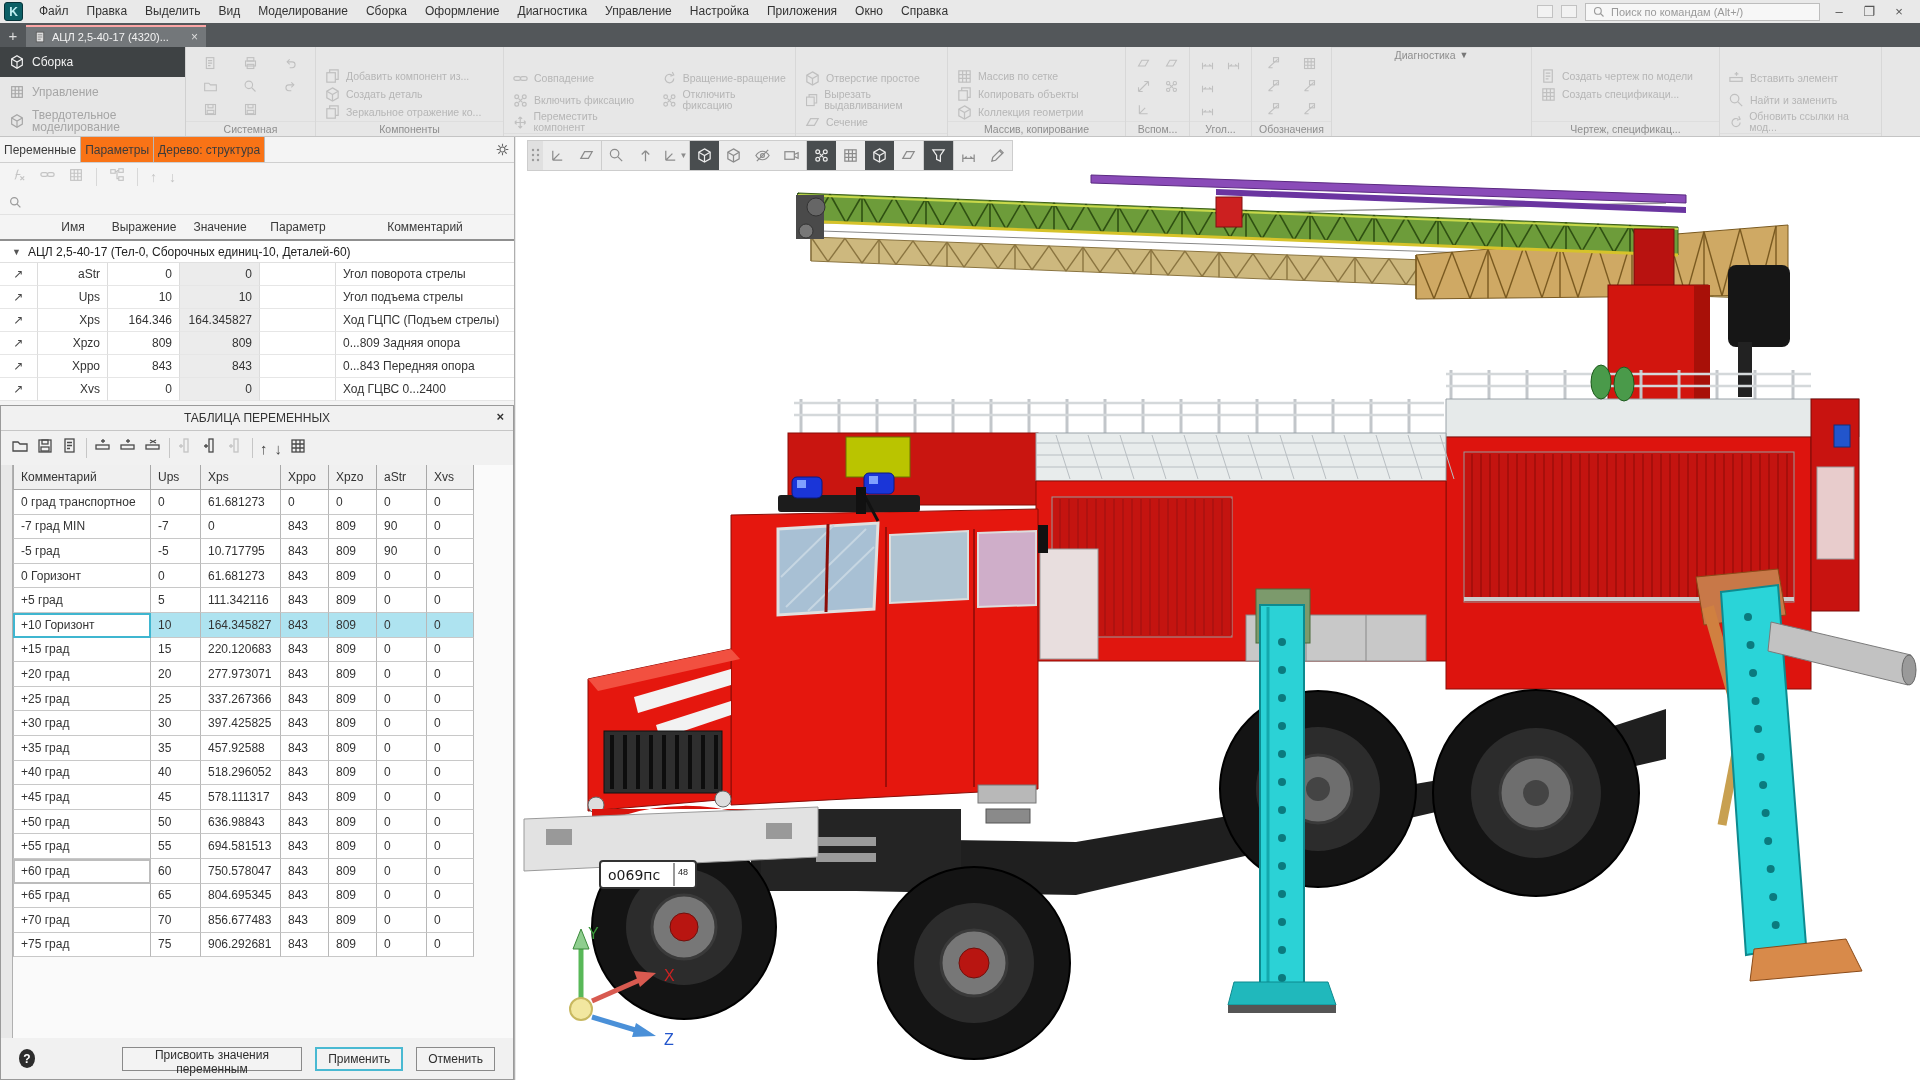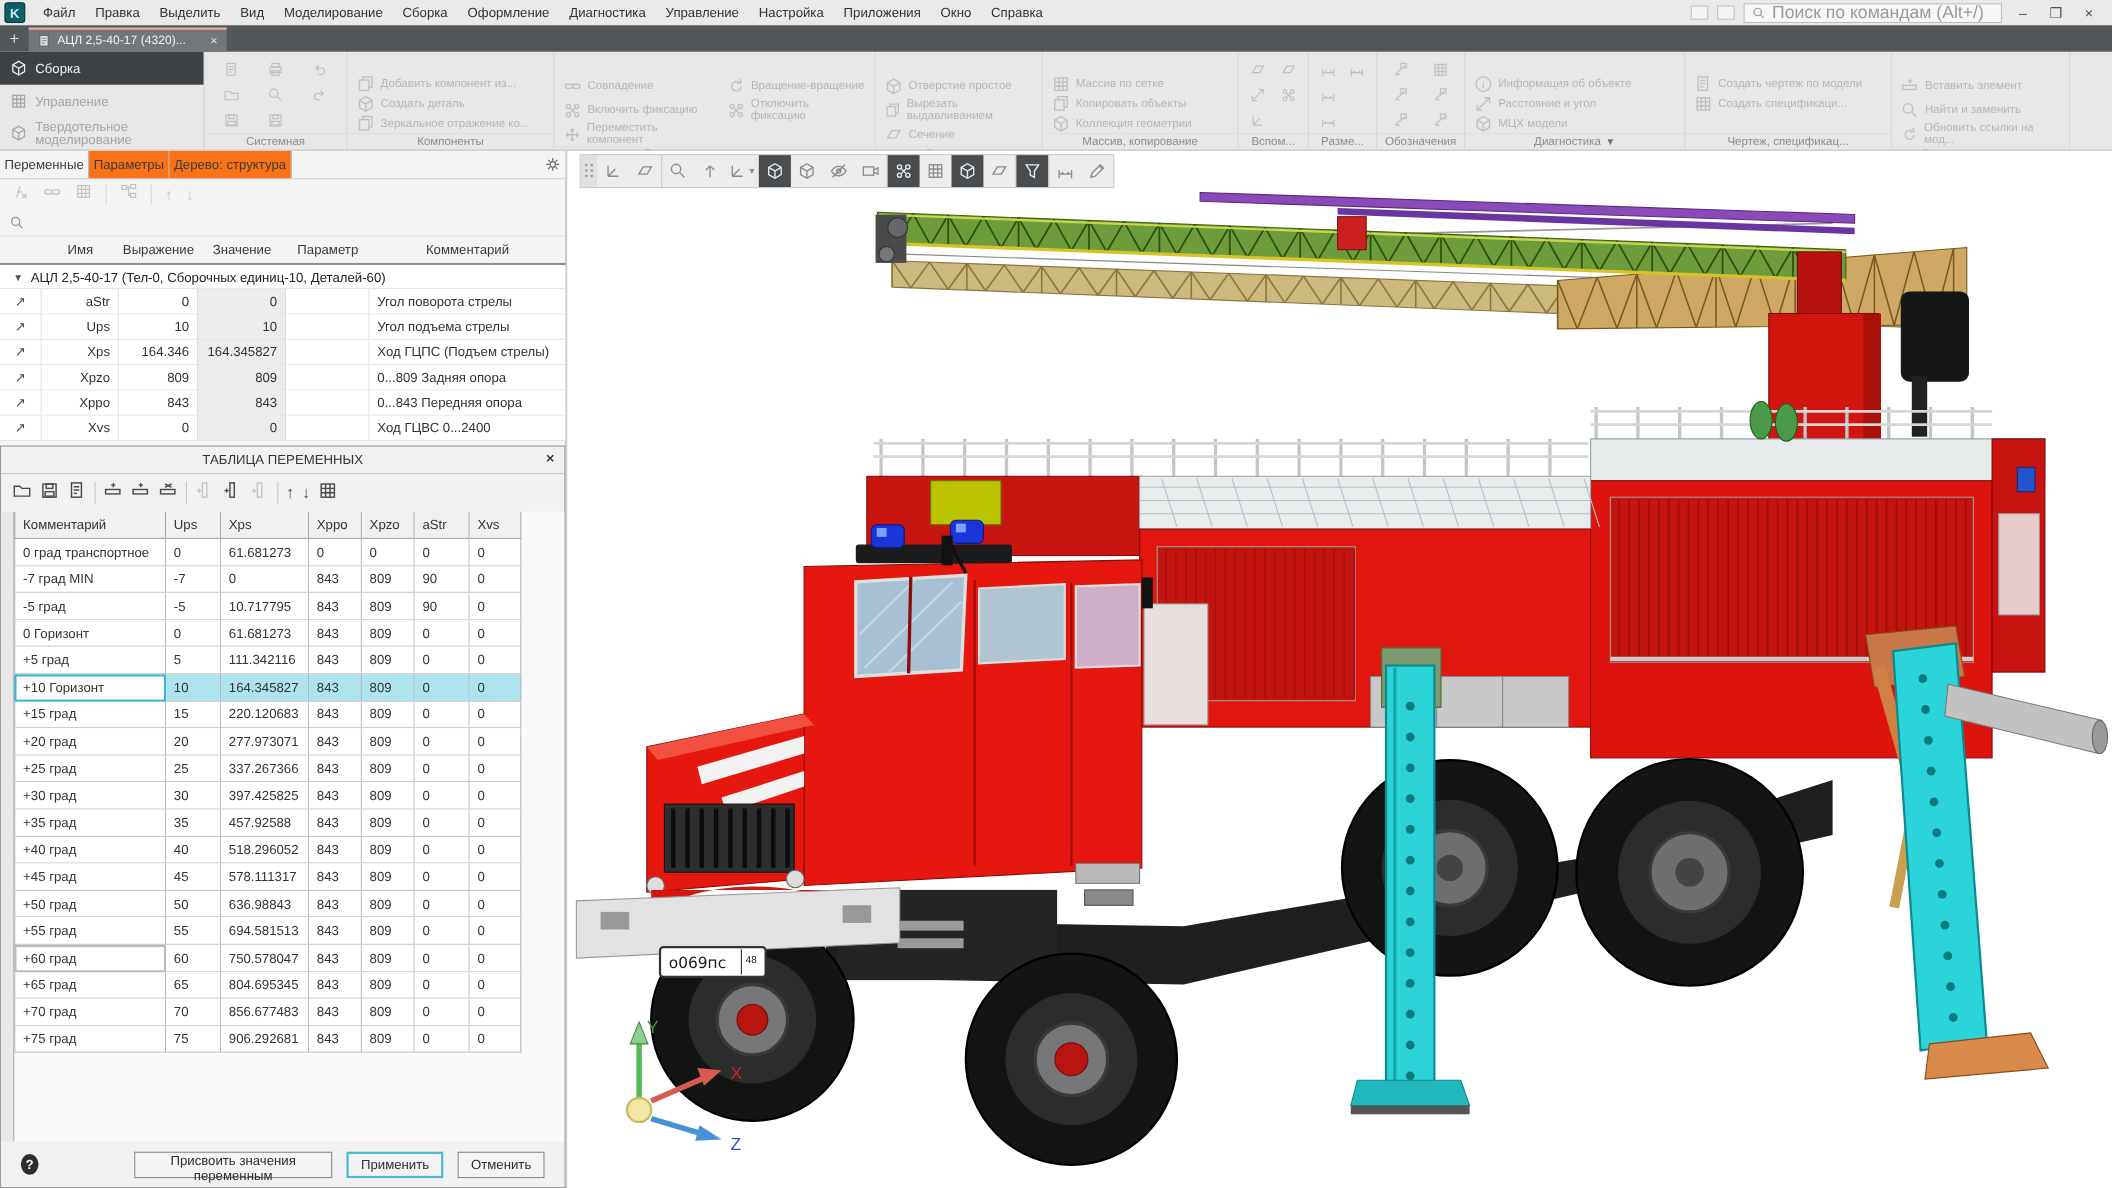--- a/index.html
+++ b/index.html
@@ -6,21 +6,21 @@
   html,body{width:1920px;height:1080px}
   body{font-family:"Liberation Sans","DejaVu Sans",sans-serif;background:#fff;overflow:hidden}
   .app{position:relative;width:1920px;height:1080px;background:#e9e9e9;overflow:hidden}
 
   
   .menubar{position:absolute;left:0;top:0;right:0;height:23px;background:#e9e9e9;display:flex;align-items:center;font-size:12px;color:#333;z-index:40}
   .logo{width:19px;height:19px;margin:0 7px 0 4px;background:#0c5f66;border:1px solid #06343a;border-radius:3px;color:#bfeef2;font-weight:bold;font-size:12px;display:flex;align-items:center;justify-content:center}
   .menu-item{padding:0 9px;line-height:23px;cursor:default}
   .menubar-right{margin-left:auto;display:flex;align-items:center;gap:8px;padding-right:10px}
   .winlay{width:16px;height:13px;border:1px solid #c2c2c2;background:#f2f2f2}
-  .searchbox{width:235px;height:18px;border:1px solid #bdbdbd;background:#f7f7f7;display:flex;align-items:center;gap:6px;padding:0 7px;color:#9a9a9a;font-size:16px}
+  .searchbox{width:235px;height:18px;border:1px solid #bdbdbd;background:#f7f7f7;display:flex;align-items:center;gap:6px;padding:0 7px;color:#9a9a9a;font-size:11px}
   .winbtn{width:22px;text-align:center;color:#555;font-size:13px}
 
   
   .tabbar{position:absolute;left:0;top:23px;right:0;height:24px;background:#53575a;display:flex;align-items:flex-end;z-index:40}
   .newtab{width:26px;color:#ddd;font-size:15px;text-align:center;line-height:22px}
   .doc-tab{height:22px;width:180px;background:#73777a;border-top:2px solid #fca5a5;color:#f2f2f2;font-size:11px;display:flex;align-items:center;gap:6px;padding:0 8px}
   .doc-tab .ttl{flex:1;white-space:nowrap;overflow:hidden}
   .tab-close{color:#ddd;font-size:12px}
 
   
@@ -373,21 +373,21 @@
                 <path d="M3 12h12M3 8v8M15 8v8M5 12l2-2M13 12l-2-2"></path>
               </svg>
             </span>
             <span class="ricon">
               <svg width="15" height="15" viewBox="0 0 18 18" fill="none" stroke="currentColor" stroke-width="1.3">
                 <path d="M3 12h12M3 8v8M15 8v8M5 12l2-2M13 12l-2-2"></path>
               </svg>
             </span>
           </div>
           <div class="rlabel">
-            <span>Разме...</span>
+            <span>Угол...</span>
           </div>
         </div>
         <div class="rgroup" style="width:80px">
           <div class="ricons">
             <span class="ricon">
               <svg width="15" height="15" viewBox="0 0 18 18" fill="none" stroke="currentColor" stroke-width="1.3">
                 <path d="M3 14L14 4M3 14h5"></path>
                 <rect x="9" y="2" width="6" height="5"></rect>
               </svg>
             </span>
@@ -420,33 +420,20 @@
                 <path d="M3 14L14 4M3 14h5"></path>
                 <rect x="9" y="2" width="6" height="5"></rect>
               </svg>
             </span>
           </div>
           <div class="rlabel">
             <span>Обозначения</span>
           </div>
         </div>
         <div class="rgroup" style="width:200px">
-          <div class="rbtns">
-            <div class="rbtn"><svg width="17" height="17" viewBox="0 0 18 18" fill="none" stroke="currentColor" stroke-width="1.3">
-                <circle cx="9" cy="9" r="7"></circle>
-                <path d="M9 8v5M9 5.2v.2"></path>
-              </svg><span>Информация об объекте</span></div>
-            <div class="rbtn"><svg width="17" height="17" viewBox="0 0 18 18" fill="none" stroke="currentColor" stroke-width="1.3">
-                <path d="M3 15L15 3M3 15h5M3 15v-5M15 3h-5M15 3v5"></path>
-              </svg><span>Расстояние и угол</span></div>
-            <div class="rbtn"><svg width="17" height="17" viewBox="0 0 18 18" fill="none" stroke="currentColor" stroke-width="1.3">
-                <path d="M9 2l6 3.5v7L9 16l-6-3.5v-7z"></path>
-                <path d="M3 5.5l6 3.5 6-3.5M9 9v7"></path>
-              </svg><span>МЦХ модели</span></div>
-          </div>
           <div class="rlabel">
             <span>Диагностика</span>
             <span class="caret">▼</span>
           </div>
         </div>
         <div class="rgroup" style="width:188px">
           <div class="rbtns">
             <div class="rbtn"><svg width="17" height="17" viewBox="0 0 18 18" fill="none" stroke="currentColor" stroke-width="1.3">
                 <rect x="4" y="2" width="9" height="13"></rect>
                 <path d="M6 5.5h5M6 8.5h5M6 11.5h3"></path>

